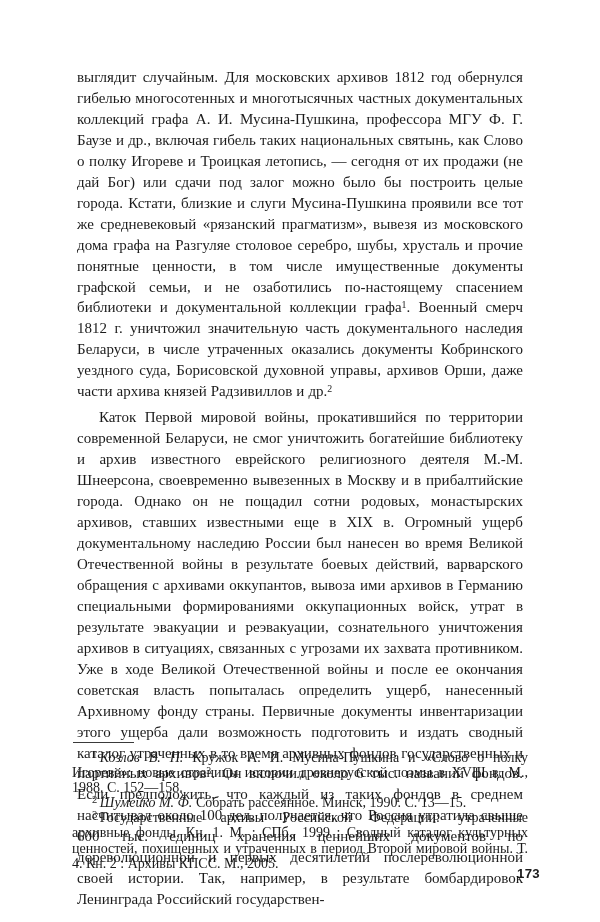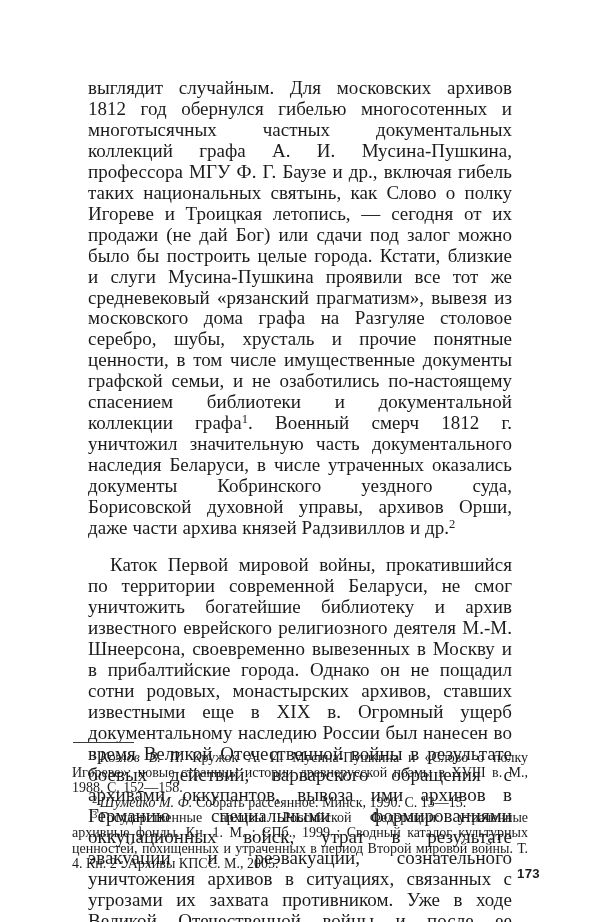--- a/index.html
+++ b/index.html
@@ -23,24 +23,24 @@
   }
 
   .text-block {
     position: absolute;
     left: 72px;
     top: 62px;
     width: 456px;
   }
 
   .para {
-    margin: 16px;
+    margin: 5px;
     text-align: justify;
     text-align-last: left;
-    font-size: 19px;
+    font-size: 15px;
     line-height: 20.95px;
     letter-spacing: 0.02px;
     word-spacing: 0.2px;
     hyphens: manual;
   }
   .para + .para {
     text-indent: 22px;
   }
 
   .para sup {

